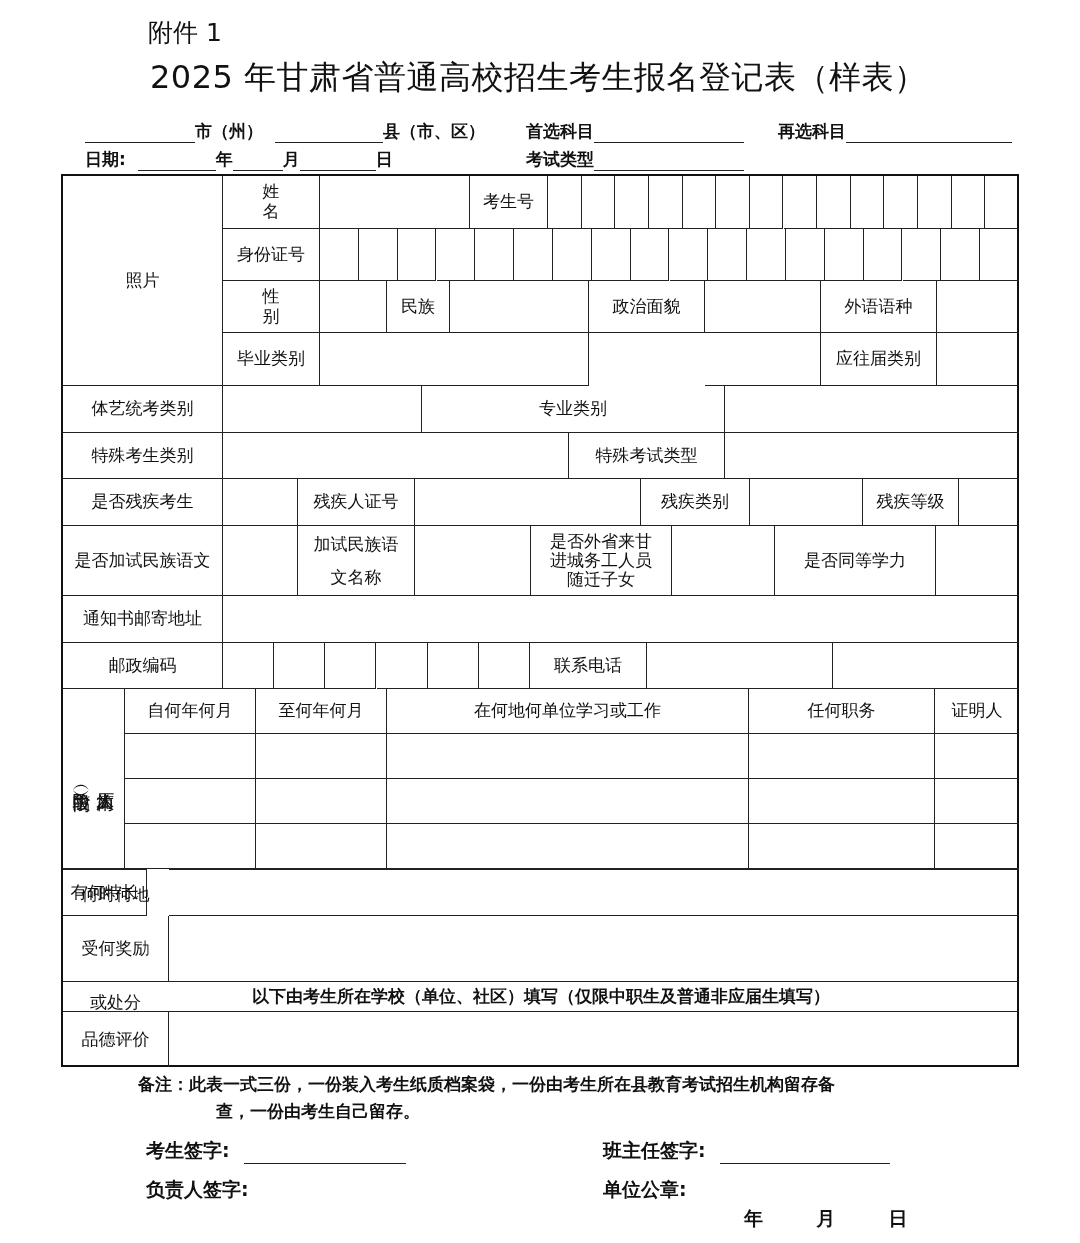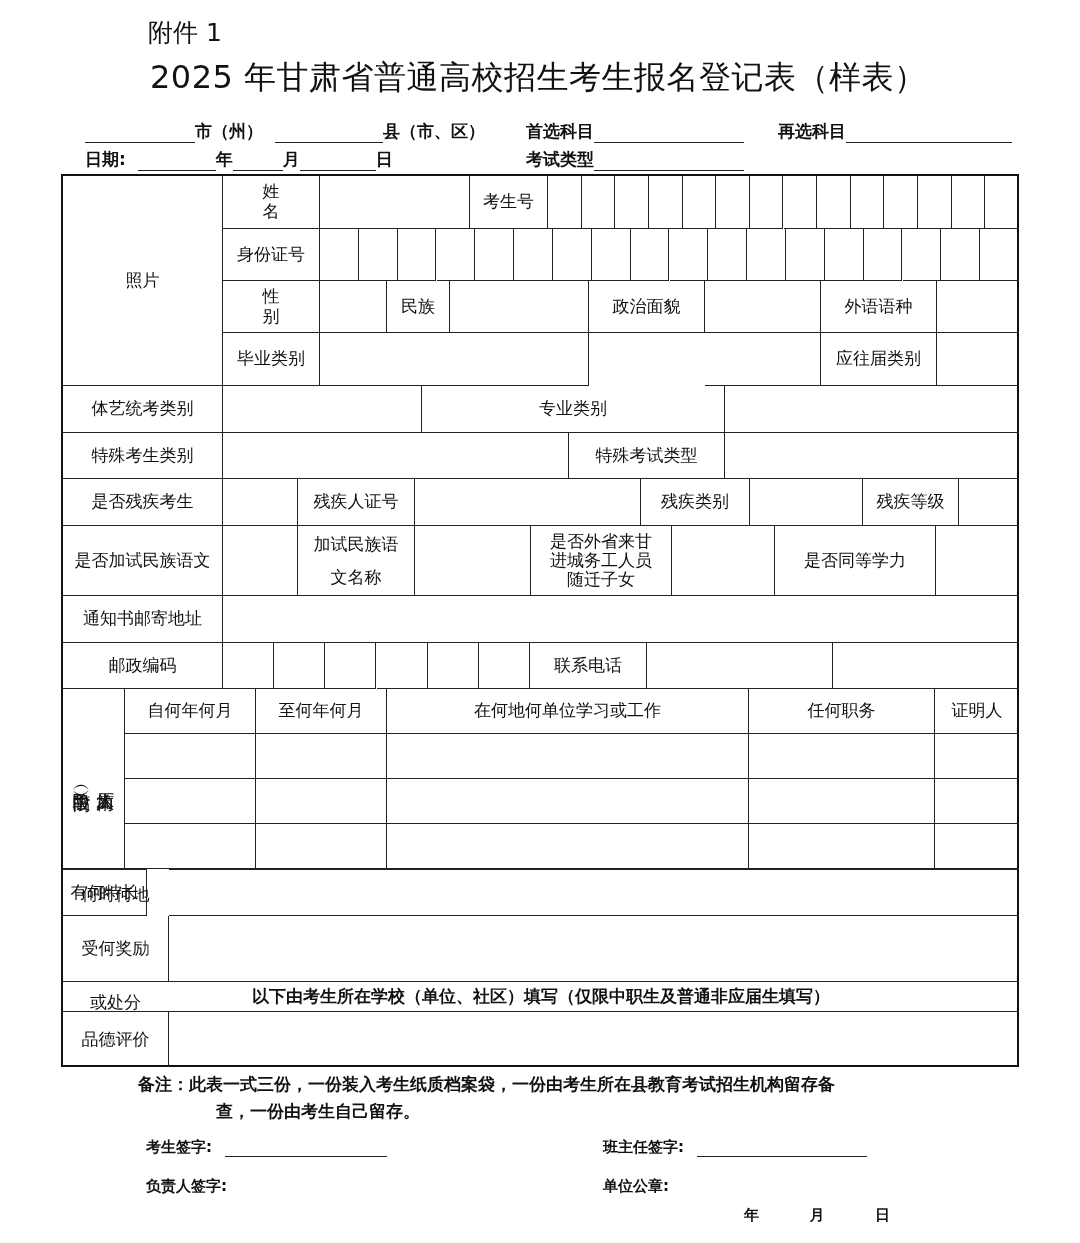--- a/index.html
+++ b/index.html
@@ -12,21 +12,21 @@
   .uline { display: inline-block; border-bottom: 1px solid #222; height: 18px; vertical-align: bottom; }
   .form { position: absolute; left: 61px; top: 174px; width: 958px; height: 893px;
           border: 2px solid #111; box-sizing: border-box; }
   .c { position: absolute; box-sizing: border-box; border-right: 1.5px solid #222; border-bottom: 1.5px solid #222;
        display: flex; align-items: center; justify-content: center; text-align: center;
        font-size: 17px; line-height: 1.15; }
   .nob-r { border-right: none; }
   .sp { letter-spacing: 26px; padding-left: 26px; }
   .vtext { writing-mode: vertical-rl; text-orientation: upright; font-size: 18px; line-height: 1.1; }
   .note { font-size: 17px; font-weight: bold; }
-  .sig { font-size: 15px; font-weight: bold; text-align: right; }
+  .sig { font-size: 19px; font-weight: bold; text-align: right; }
 </style>
 </head>
 <body>
 
 <div class="abs attach">附件 1</div>
 <div class="abs title">2025 年甘肃省普通高校招生考生报名登记表（样表）</div>
 
 <div class="abs meta" style="left:85px; top:120px;">
   <span class="uline" style="width:110px;"></span><span>市（州）</span>
   <span class="uline" style="width:108px; margin-left:6px;"></span><span>县（市、区）</span>

